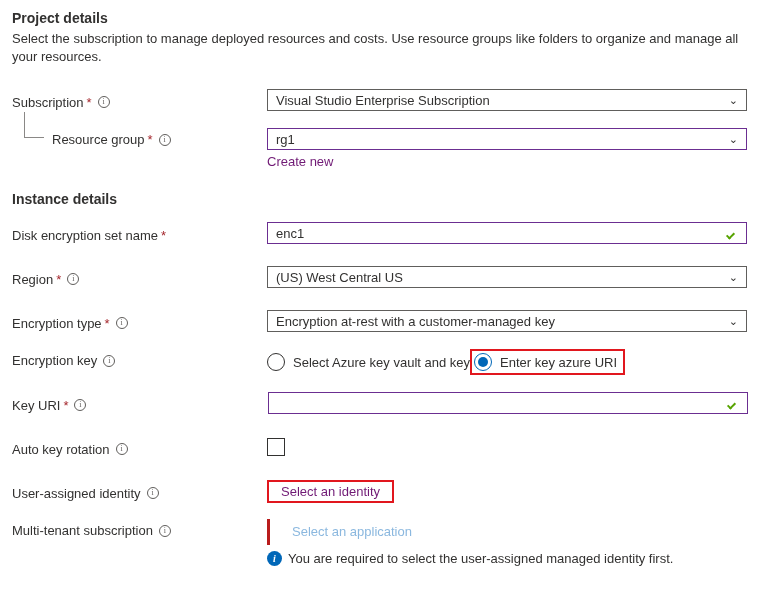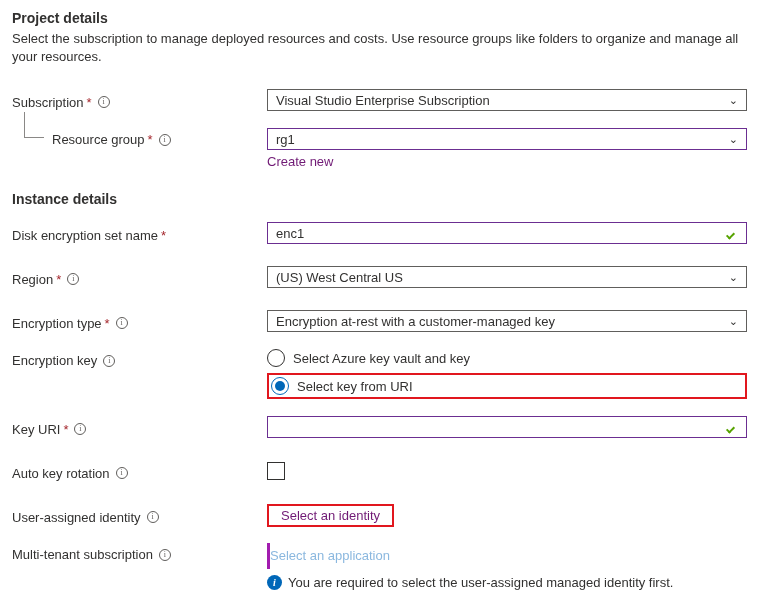--- a/index.html
+++ b/index.html
@@ -82,21 +82,21 @@
   .textfield.valid { padding-right: 28px; position: relative; }
   .chevron { font-size: 11px; color: #323130; }
   .link {
     color: #701a75;
     font-size: 13px;
     cursor: pointer;
     display: inline-block;
   }
   .link.disabled { color: #8bb8df; }
   .create-new { margin-top: 4px; }
-  .radio-group { display: flex; flex-direction: column; gap: 6px; }
+  .radio-group { display: flex; flex-direction: row; }
   .radio-item { display: flex; align-items: center; gap: 8px; font-size: 13px; }
   .radio-outer {
     width: 18px; height: 18px; border-radius: 50%;
     border: 1px solid #323130; display: flex;
     align-items: center; justify-content: center;
   }
   .radio-outer.checked { border: 1px solid #0067b8; }
   .radio-inner {
     width: 10px; height: 10px; border-radius: 50%;
     background: #0067b8;
@@ -111,21 +111,21 @@
     padding: 2px 6px 2px 2px;
     display: inline-flex;
     align-items: center;
     gap: 8px;
   }
   .highlight-link {
     border: 2px solid #e1171e;
     padding: 2px 12px;
     display: inline-block;
   }
-  .select-link-wrap { border-left: 3px solid #a21caf; padding-left: 0; display:inline-block; height:26px; line-height:26px;}
+  .select-link-wrap { border-left: 3px solid #b91c1c; padding-left: 22px; display:inline-block; height:26px; line-height:26px;}
   .check-icon {
     position: absolute;
     right: 6px; top: 50%;
     transform: translateY(-50%);
     width: 14px; height: 14px;
     color: #57a300;
   }
   .check-icon::before {
     content: "";
     position: absolute;
@@ -236,28 +236,28 @@
     <div class="radio-group">
       <label class="radio-item">
         <span class="radio-outer"></span>
         <span>Select Azure key vault and key</span>
       </label>
       <span class="highlight-box">
         <label class="radio-item">
           <span class="radio-outer checked">
               <span class="radio-inner"></span>
             </span>
-          <span>Select key from URI</span>
+          <span>Enter key azure URI</span>
         </label>
       </span>
     </div>
   </div>
 </div>
 
-<div class="row tall" style="margin-top:10px;">
+<div class="row tall" style="margin-top:10px;justify-content:space-between;">
   <div class="label-col">
     <span>Key URI</span>
     <span class="req">*</span>
     <span class="info-icon">i</span>
   </div>
   <div class="field-col">
     <div class="textfield valid">
       <span class="check-icon"></span>
     </div>
   </div>

